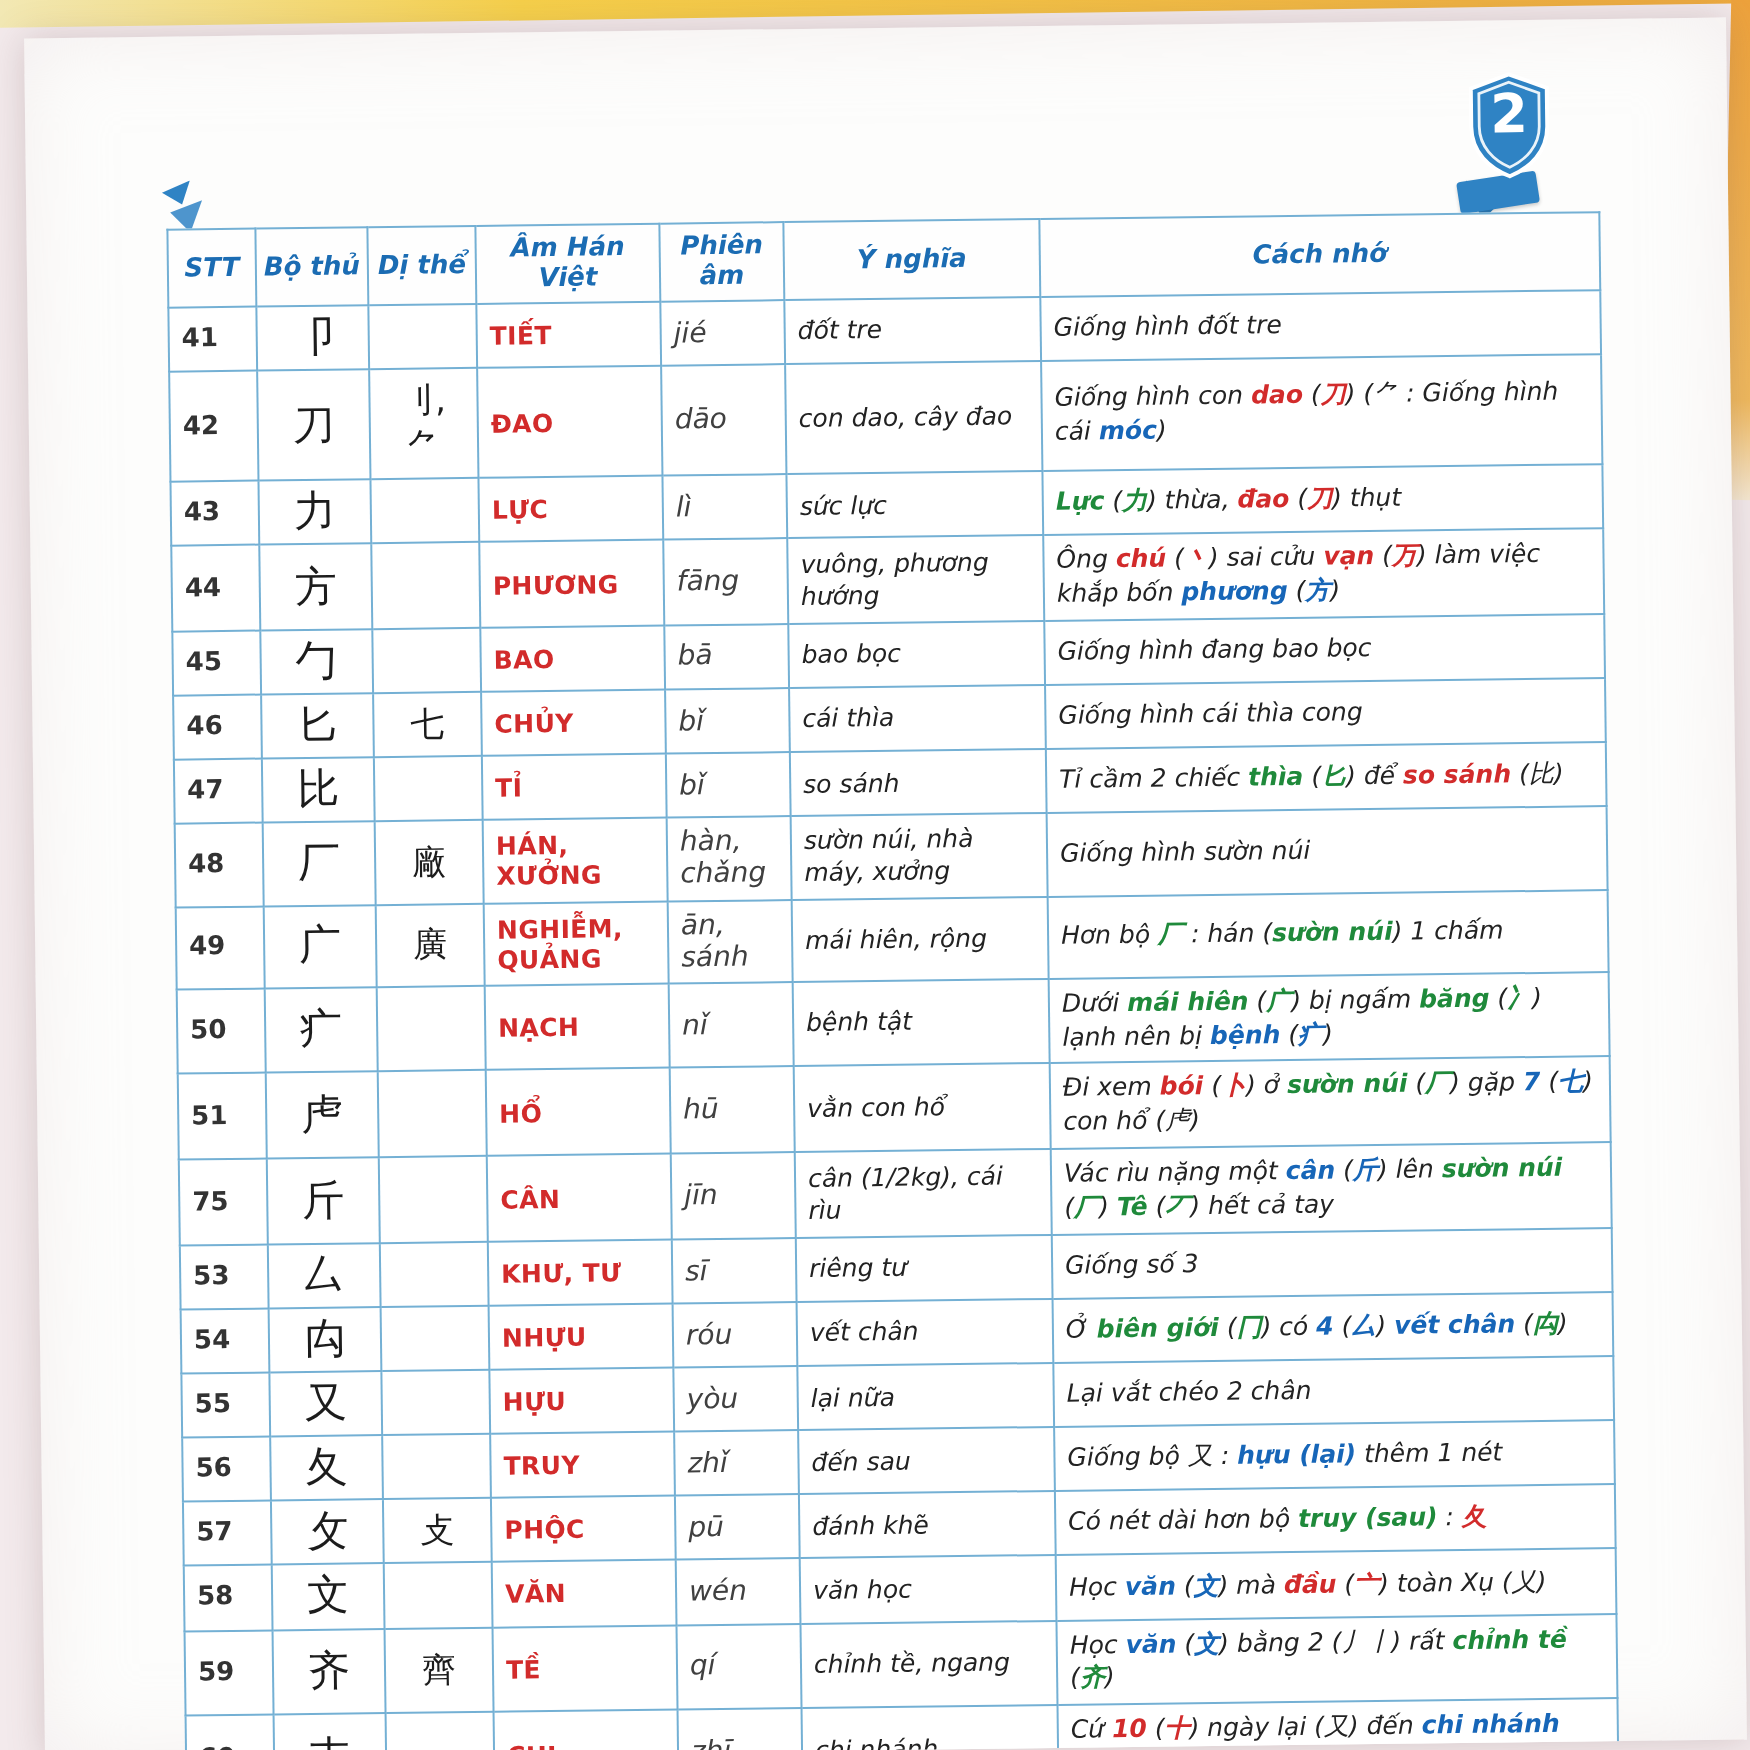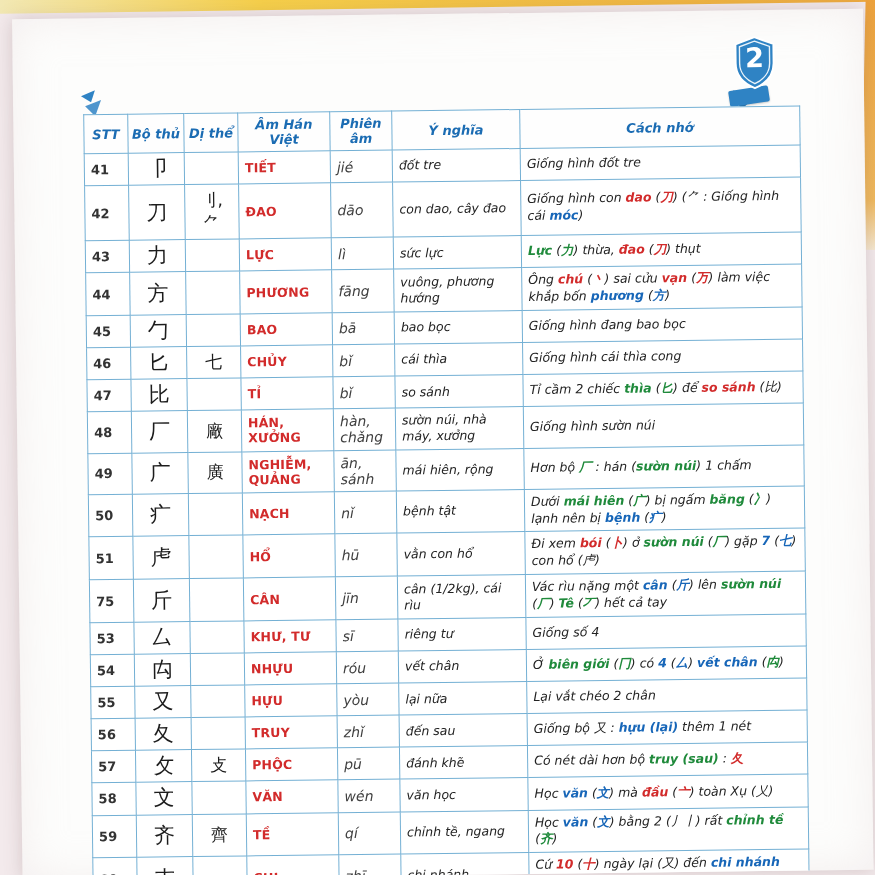--- a/index.html
+++ b/index.html
@@ -237,21 +237,21 @@
               <td class="c-y-nghia">cân (1/2kg), cái rìu</td>
               <td class="c-mnemonic"><span class="seg-k">Vác rìu nặng một </span><span class="seg-b">cân</span><span class="seg-k"> (</span><span class="seg-b">斤</span><span class="seg-k">) lên </span><span class="seg-g">sườn núi</span><span class="seg-k"> (</span><span class="seg-g">厂</span><span class="seg-k">) </span><span class="seg-g">Tê</span><span class="seg-k"> (</span><span class="seg-g">丆</span><span class="seg-k">) hết cả tay</span></td>
             </tr>
             <tr>
               <td class="c-stt">53</td>
               <td class="c-radical">厶</td>
               <td class="c-variant"></td>
               <td class="c-am-han-viet">KHƯ, TƯ</td>
               <td class="c-phien-am">sī</td>
               <td class="c-y-nghia">riêng tư</td>
-              <td class="c-mnemonic"><span class="seg-k">Giống số 4</span></td>
+              <td class="c-mnemonic"><span class="seg-k">Giống số 3</span></td>
             </tr>
             <tr>
               <td class="c-stt">54</td>
               <td class="c-radical">禸</td>
               <td class="c-variant"></td>
               <td class="c-am-han-viet">NHỰU</td>
               <td class="c-phien-am">róu</td>
               <td class="c-y-nghia">vết chân</td>
               <td class="c-mnemonic"><span class="seg-k">Ở </span><span class="seg-g">biên giới</span><span class="seg-k"> (</span><span class="seg-g">冂</span><span class="seg-k">) có </span><span class="seg-b">4</span><span class="seg-k"> (</span><span class="seg-b">厶</span><span class="seg-k">) </span><span class="seg-b">vết chân</span><span class="seg-k"> (</span><span class="seg-g">禸</span><span class="seg-k">)</span></td>
             </tr>

